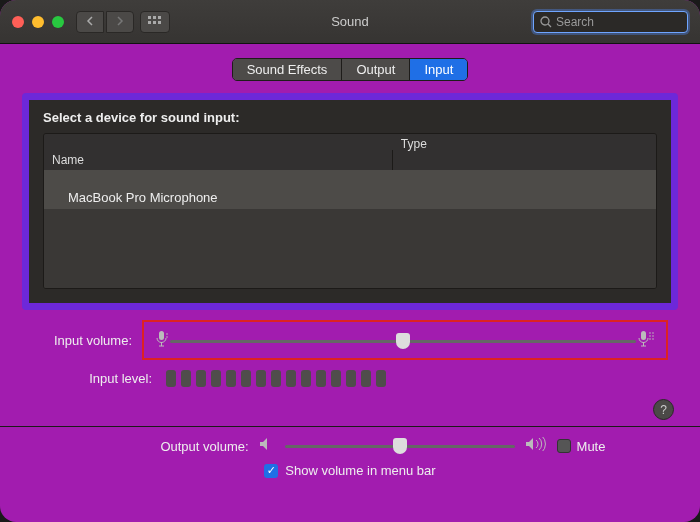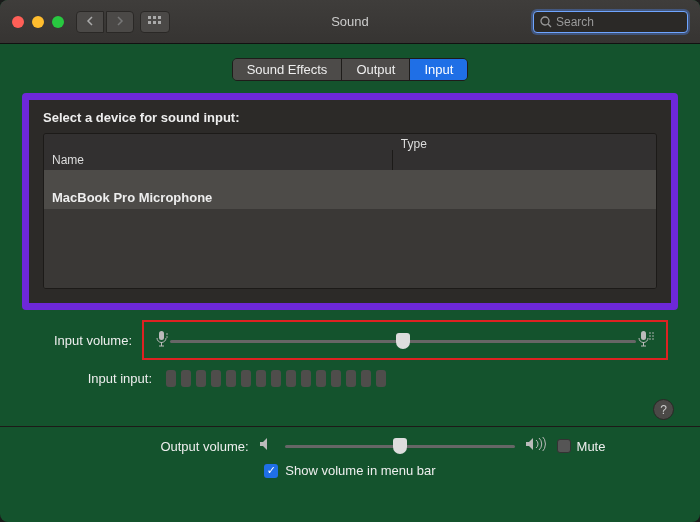--- a/index.html
+++ b/index.html
@@ -1,17 +1,17 @@
 <!DOCTYPE html>
 <html><head>
 <meta charset="utf-8">
 <style>
   * { box-sizing: border-box; margin: 0; padding: 0; font-family: -apple-system, "Helvetica Neue", Arial, sans-serif; }
   body { background: #1a1a1a; width: 700px; height: 522px; overflow: hidden; }
-  .window { width: 700px; height: 522px; background: #14532d; border-radius: 8px; overflow: hidden; color: #ddd; }
+  .window { width: 700px; height: 522px; background: #a21caf; border-radius: 16px; overflow: hidden; color: #ddd; }
   .titlebar { height: 44px; display: flex; align-items: center; padding: 0 12px; background: linear-gradient(#3f3d3b,#363432); border-bottom: 1px solid #111; position: relative; }
   .traffic { display: flex; gap: 8px; }
   .traffic span { width: 12px; height: 12px; border-radius: 50%; display: inline-block; }
   .t-close { background: #ff5f57; }
   .t-min  { background: #ffbd2e; }
   .t-max  { background: #28c840; }
   .nav { display: flex; margin-left: 12px; gap: 2px; }
   .nav button { width: 28px; height: 22px; background: #4b4947; border: 1px solid #2a2826; color: #aaa; font-size: 12px; cursor: default; }
   .nav button:first-child { border-radius: 4px 0 0 4px; }
   .nav button:last-child { border-radius: 0 4px 4px 0; }
@@ -29,21 +29,21 @@
 
   .panel { margin: 12px 22px 0; border: 7px solid #6d28d9; background: #2c2a28; border-radius: 4px; padding: 10px 14px 14px; }
   .panel-title { font-weight: 600; font-size: 13px; color: #eee; margin-bottom: 8px; }
   .table { border: 1px solid #1c1a18; border-radius: 3px; overflow: hidden; }
   .thead { display: flex; background: #323030; font-size: 12px; color: #ddd; }
   .thead div { padding: 3px 8px; }
   .col-name { flex: 0 0 57%; border-right: 1px solid #1c1a18; margin-top: 16px; }
   .col-type { flex: 1; }
   .tbody { background: #3a3836; height: 118px; }
   .trow { display: flex; font-size: 13px; color: #eee; padding: 2px 0; background: #4d4b48; }
-  .trow div { padding: 2px 8px; font-weight: bold; }
+  .trow div { padding: 2px 24px; }
   .tbody .empty { background: #3a3836; height: 94px; }
 
   .settings-label { margin: 16px 22px 0; font-size: 13px; color: #eee; }
 
   .controls { margin: 10px 32px 12px; }
   .crow { display: flex; align-items: center; margin-bottom: 10px; }
   .clabel { width: 130px; text-align: right; font-size: 13px; color: #eee; padding-right: 10px; }
   .redbox { border: 2px solid #d22; padding: 7px 10px 5px; display: flex; align-items: center; flex: 1; }
   .micicon { color: #bbb; }
   .slider { flex: 1; height: 3px; background: #666; position: relative; border-radius: 2px; }
@@ -158,21 +158,21 @@
               <circle cx="14" cy="7" r="0.8" fill="#bbb"></circle>
               <circle cx="14" cy="10" r="0.8" fill="#bbb"></circle>
               <circle cx="17" cy="4" r="0.8" fill="#bbb"></circle>
               <circle cx="17" cy="7" r="0.8" fill="#bbb"></circle>
               <circle cx="17" cy="10" r="0.8" fill="#bbb"></circle>
             </svg>
         </span>
       </div>
     </div>
     <div class="crow">
-      <div class="clabel" style="width:130px">Input input:</div>
+      <div class="clabel" style="width:130px">Input level:</div>
       <div class="level-bars">
         <span></span>
           <span></span>
           <span></span>
           <span></span>
           <span></span>
           <span></span>
           <span></span>
           <span></span>
           <span></span>

